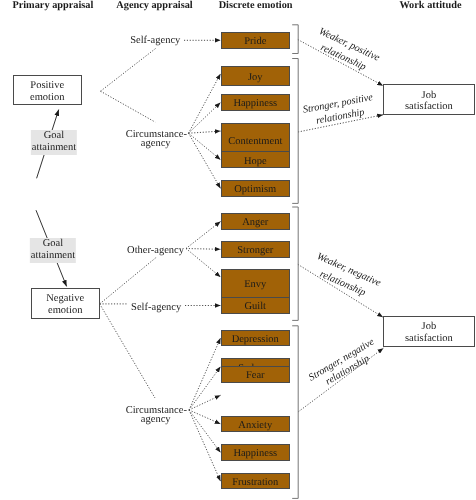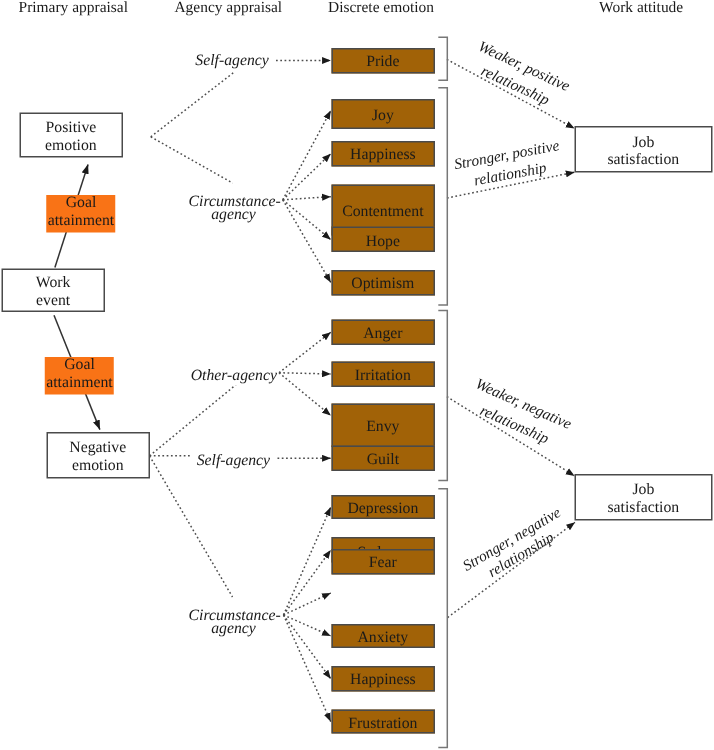--- a/index.html
+++ b/index.html
@@ -3,33 +3,33 @@
 <meta charset="utf-8">
 <title>Appraisal Emotion Work Attitude Diagram</title>
 <style>
   html,body{margin:0;padding:0;background:#ffffff;}
   body{width:476px;height:500px;overflow:hidden;
        font-family:"Liberation Serif",serif;
        -webkit-font-smoothing:antialiased;
        text-rendering:geometricPrecision;}
   #stage{position:relative;width:476px;height:500px;background:#fff;}
   svg.layer{position:absolute;left:0;top:0;width:476px;height:500px;overflow:visible;}
-  .col-head{position:absolute;font-weight:normal;font-size:10.3px;color:#1a1a1a;
+  .col-head{position:absolute;font-weight:bold;font-size:10.3px;color:#1a1a1a;
             white-space:nowrap;}
   .ebox{position:absolute;border:1px solid #4a4a4a;background:#a16207;box-sizing:border-box;
         display:flex;align-items:center;justify-content:center;
         font-size:10.5px;color:#1a1a1a;line-height:11px;padding-top:3px;}
   .bigbox{position:absolute;border:1px solid #4a4a4a;background:#fff;box-sizing:border-box;
         display:flex;flex-direction:column;align-items:center;justify-content:center;
         font-size:10.5px;color:#1a1a1a;line-height:11.7px;padding-top:3px;}
   .plabel{position:absolute;font-size:10.5px;color:#1a1a1a;white-space:nowrap;
-        text-align:center;background:#f97316;line-height:12.8px;padding:0 1px;
+        text-align:center;background:#e5e5e5;line-height:12.8px;padding:0 1px;
         transform:translate(-50%,0);}
   .alabel{position:absolute;font-size:10.5px;color:#1a1a1a;white-space:nowrap;
-        text-align:center;background:#fff;line-height:12.2px;font-style:italic;}
+        text-align:center;background:#fff;line-height:12.2px;}
   .rlabel{position:absolute;font-style:italic;font-size:10.2px;color:#1a1a1a;
         white-space:nowrap;line-height:12.3px;transform-origin:0 0;text-align:center;}
 </style>
 </head>
 <body>
 
 <div id="stage">
 
   <div class="col-head" style="left:12.4px;top:0.3px">Primary appraisal</div>
   <div class="col-head" style="left:116.3px;top:0.3px">Agency appraisal</div>
@@ -81,24 +81,20 @@
         <polyline points="292.2,58.5 298.2,58.5 298.2,203.4 292.2,203.4"></polyline>
         <polyline points="292.2,207 298.2,207 298.2,320.4 292.2,320.4"></polyline>
         <polyline points="292.2,325.8 298.2,325.8 298.2,498.4 292.2,498.4"></polyline>
       </g>
   </svg>
 
   <div class="bigbox" id="box-positive" style="left:13px;top:75px;width:68.5px;height:30.4px">
     <span>Positive</span>
     <span>emotion</span>
   </div>
-  <div class="bigbox" id="box-event" style="left:1px;top:178.8px;width:68.8px;height:28.8px">
-    <span>Work</span>
-    <span>event</span>
-  </div>
   <div class="bigbox" id="box-negative" style="left:30.8px;top:287.8px;width:68.8px;height:30.8px">
     <span>Negative</span>
     <span>emotion</span>
   </div>
 
   <div class="plabel" style="left:54px;top:129.5px">
     <div>Goal</div>
     <div>attainment</div>
   </div>
   <div class="plabel" style="left:53px;top:237.5px">
@@ -134,21 +130,21 @@
       <div class="ebox" style="left: 220.5px; top: 151.4px; width: 69.5px; height: 16.6px;">
         <span>Hope</span>
       </div>
       <div class="ebox" style="left: 220.5px; top: 180px; width: 69.5px; height: 16.6px;">
         <span>Optimism</span>
       </div>
       <div class="ebox" style="left: 220.5px; top: 213.2px; width: 69.5px; height: 16.6px;">
         <span>Anger</span>
       </div>
       <div class="ebox" style="left: 220.5px; top: 241px; width: 69.5px; height: 16.6px;">
-        <span>Irritation</span>
+        <span>Stronger</span>
       </div>
       <div class="ebox" style="left: 220.5px; top: 268.7px; width: 69.5px; height: 29px;">
         <span>Envy</span>
       </div>
       <div class="ebox" style="left: 220.5px; top: 297.2px; width: 69.5px; height: 16.6px;">
         <span>Guilt</span>
       </div>
       <div class="ebox" style="left: 220.5px; top: 329.8px; width: 69.5px; height: 16.6px;">
         <span>Depression</span>
       </div>

